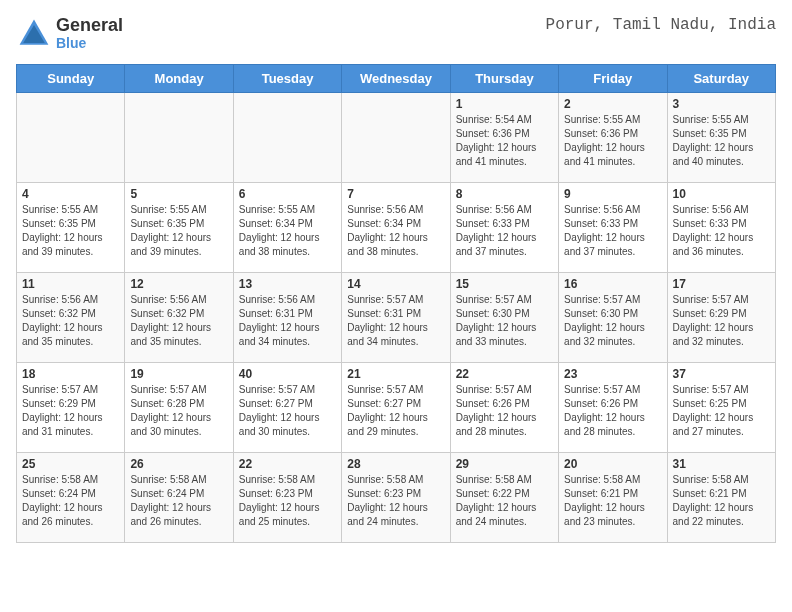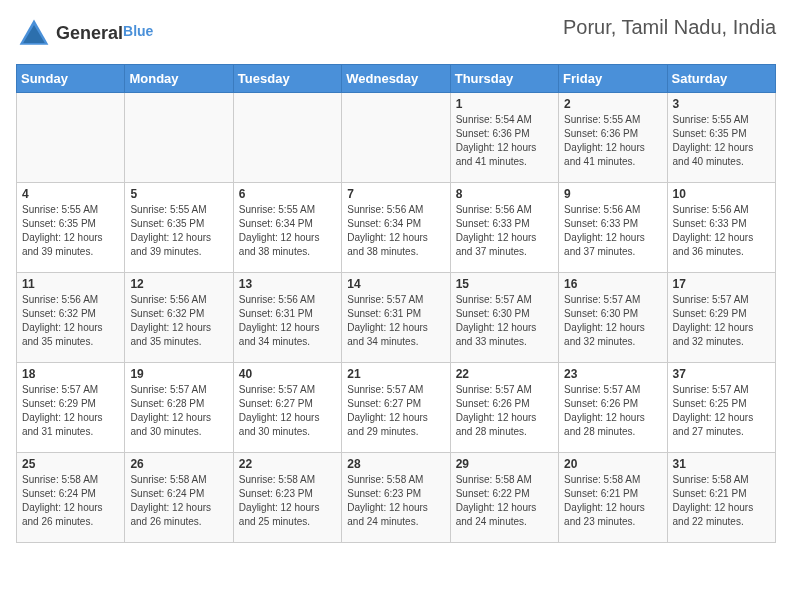--- a/index.html
+++ b/index.html
@@ -16,21 +16,21 @@
       align-items: flex-start;
       margin-bottom: 12px;
     }
     .logo {
       display: flex;
       align-items: center;
       gap: 4px;
     }
     .logo-text {
       display: flex;
-      flex-direction: row;
+      flex-direction: column;
       line-height: 1.1;
     }
     .logo-general {
       font-size: 18px;
       font-weight: bold;
       color: #333;
     }
     .logo-blue {
       font-size: 14px;
       font-weight: bold;
@@ -43,38 +43,39 @@
     .title-block {
       text-align: right;
     }
     .main-title {
       font-size: 36px;
       font-weight: normal;
       color: #333;
       line-height: 1.1;
     }
     .subtitle {
-      font-size: 20px;
+      font-size: 16px;
       color: #555;
+      font-family: Liberation Mono, monospace;
     }
     .calendar {
       width: 100%;
       border-collapse: collapse;
       table-layout: fixed;
     }
     .calendar thead tr {
       background: #4a90d9;
     }
     .calendar thead th {
       color: #fff;
       font-size: 13px;
       font-weight: bold;
       padding: 6px 4px;
       border: 1px solid #3a7bbf;
-      text-align: left;
+      text-align: center;
     }
     .calendar tbody td {
       border: 1px solid #ccc;
       vertical-align: top;
       padding: 4px 5px;
       font-size: 10.5px;
       color: #333;
       min-height: 80px;
       height: 90px;
     }

